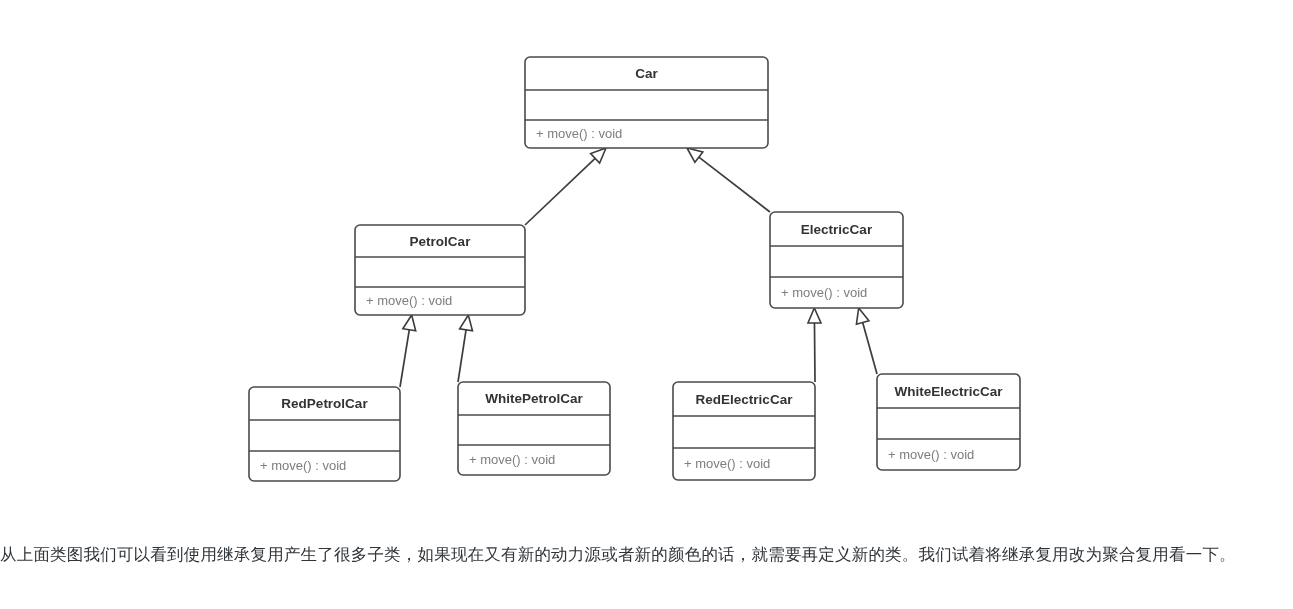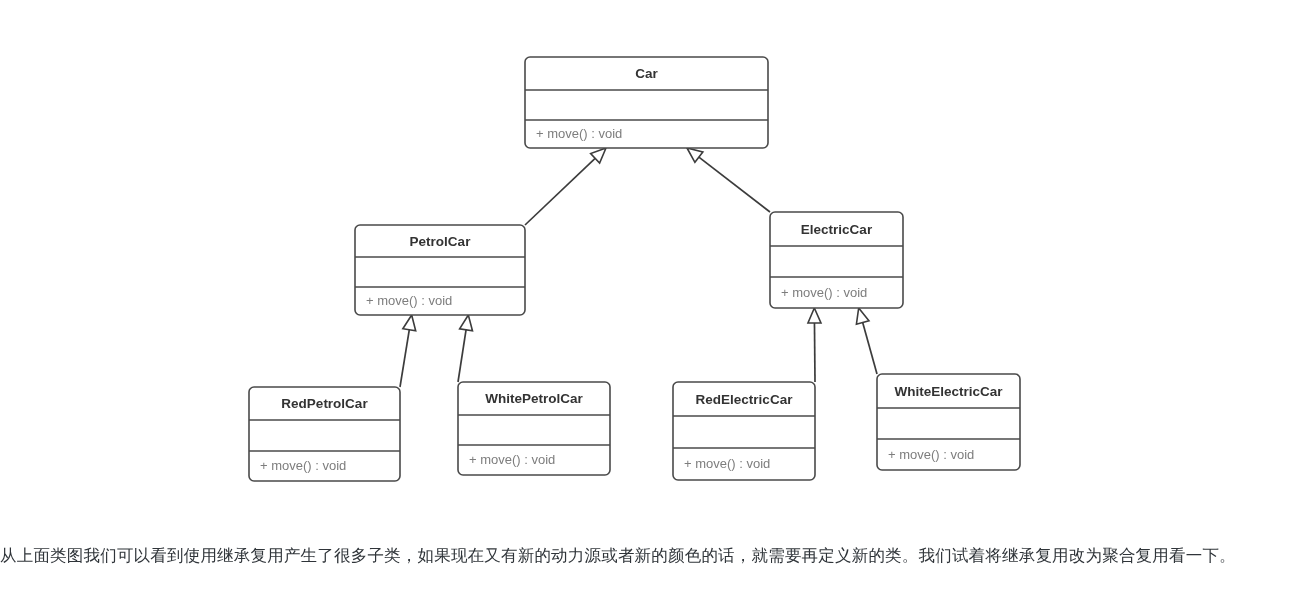--- a/index.html
+++ b/index.html
@@ -77,21 +77,21 @@
     fill: #ffffff;
     stroke: #3c3c3c;
     stroke-width: 1.6;
     stroke-linejoin: miter;
   }
   #body-text {
     position: absolute;
     left: 0;
     top: 519px;
     width: 1293px;
-    font-family: Liberation Sans, sans-serif;
+    font-family: Liberation Serif, serif;
     font-size: 16.5px;
     line-height: 38px;
     color: #2f3439;
     letter-spacing: 0.2px;
     white-space: normal;
     word-break: break-all;
   }
 </style>
 </head>
 <body>

